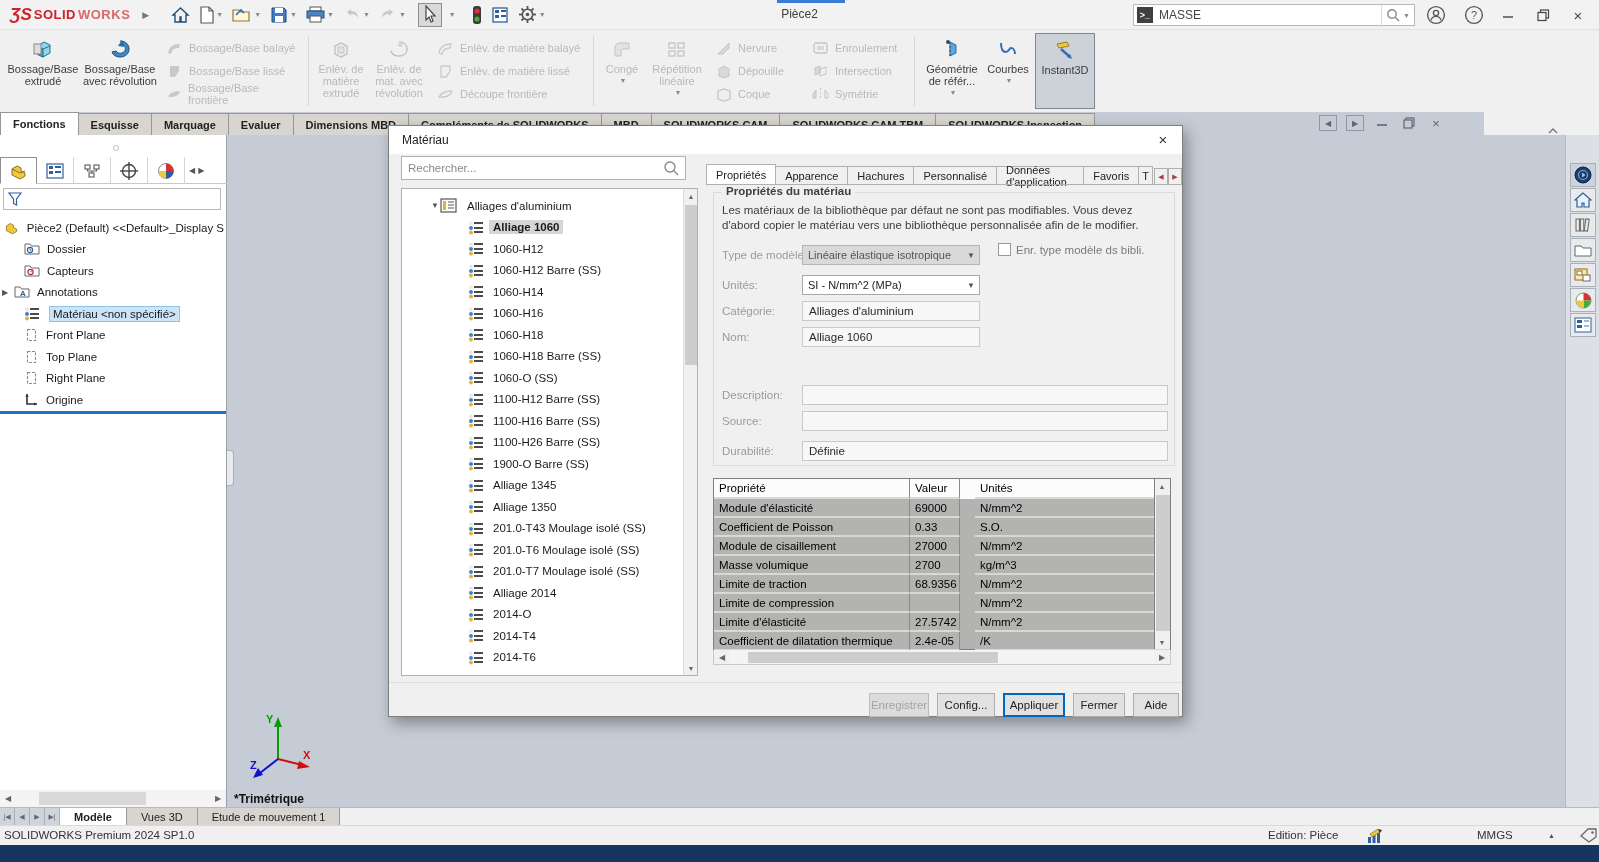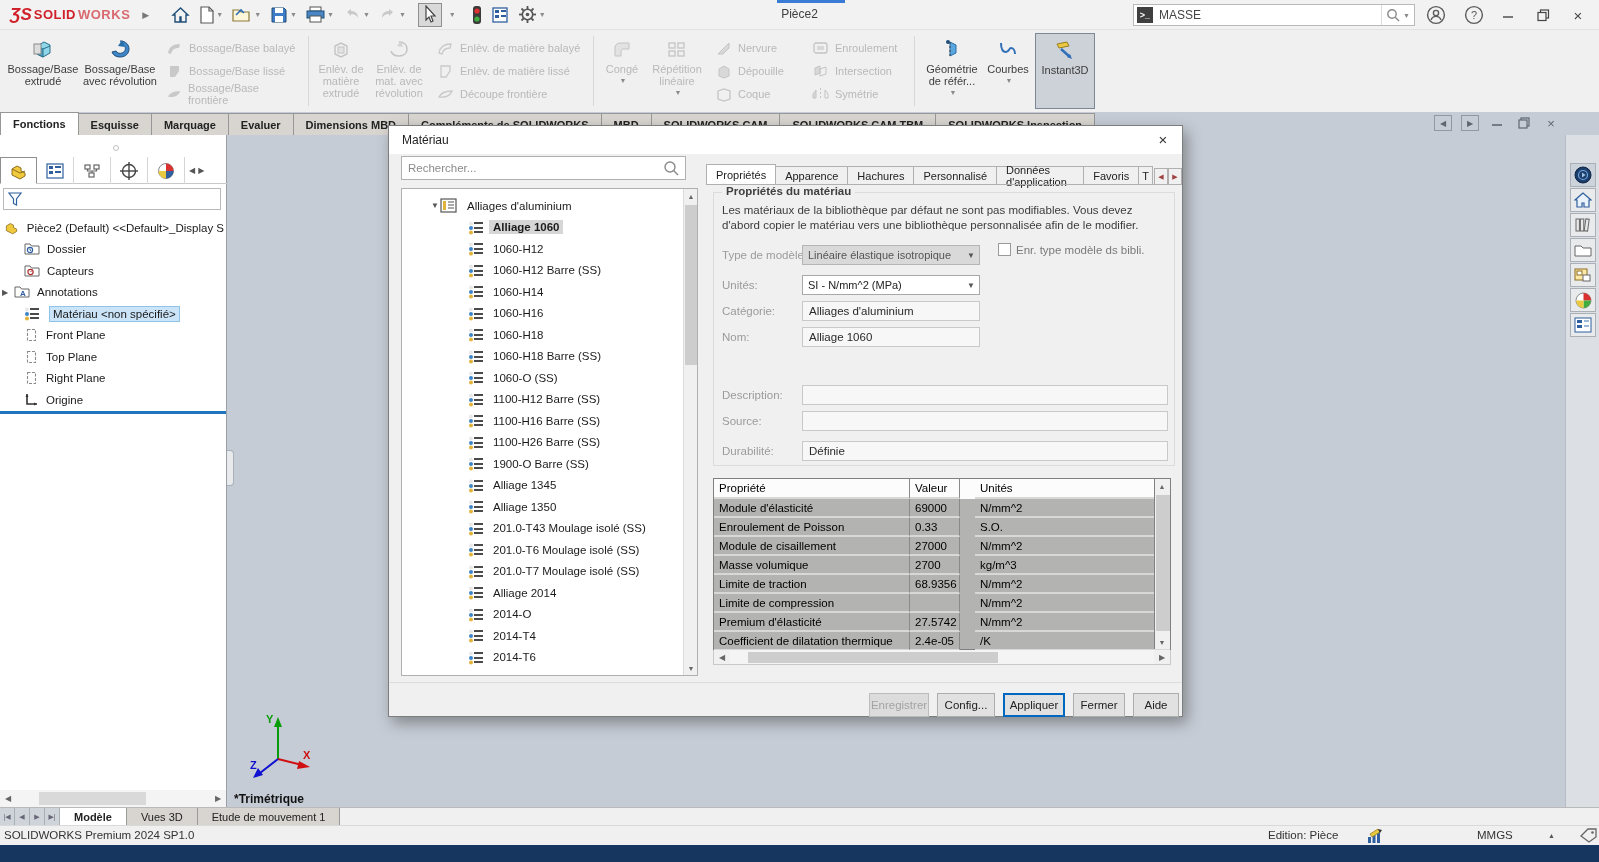--- a/index.html
+++ b/index.html
@@ -39,21 +39,21 @@
          line-height:12px; color:#3c3c3c; padding-top:5px; }
   .rlg .ric { height:26px; display:flex; align-items:center; justify-content:center; }
   .rlg.dis { color:#b9b9b9; }
   .rstack { display:flex; flex-direction:column; justify-content:center; gap:3px; padding:0 6px; }
   .rsi { display:flex; align-items:center; gap:6px; font-size:11px; color:#b9b9b9; height:20px; }
   .vsep { width:1px; background:#d8d8d8; margin:4px 6px; }
   .instant { background:#ccd2d8; border:1px solid #7b8794; margin:1px 2px; padding:4px 6px 0 6px; }
   .rib-collapse { position:absolute; right:40px; top:95px; }
 
   
-  .tabrow { position:absolute; left:0; top:112px; width:1599px; height:23px; background:#c6ccd5; }
+  .tabrow { position:absolute; left:0; top:112px; width:1484px; height:23px; background:#c6ccd5; }
   .rtabs { display:flex; height:23px; align-items:flex-end; }
   .rtab { height:22px; display:flex; align-items:center; padding:0 12px; background:#d8d5d0;
           border:1px solid #979797; border-bottom:none; font-size:11px; color:#222; margin-right:-1px;font-weight:bold; }
   .rtab.active { background:#fff; font-weight:bold; height:23px; }
   .docwin-ctrl { position:absolute; right:39px; top:3px; display:flex; gap:9px; align-items:center; }
   .dwbtn { width:18px; height:16px; border:1px solid #8f99a5; display:flex; align-items:center; justify-content:center;
            color:#5d6773; font-size:8px; background:transparent; }
   .dwplain { width:18px; height:16px; display:flex; align-items:center; justify-content:center; color:#5d6773; }
 
   
@@ -989,21 +989,21 @@
         <span class="c1">Propriété</span>
         <span class="c2">Valeur</span>
         <span class="c3">Unités</span>
       </div>
       <div class="prow">
         <span class="c1">Module d'élasticité</span>
           <span class="c2">69000</span>
           <span class="c3">N/mm^2</span>
       </div>
       <div class="prow">
-        <span class="c1">Enroulement de Poisson</span>
+        <span class="c1">Coefficient de Poisson</span>
           <span class="c2">0.33</span>
           <span class="c3">S.O.</span>
       </div>
       <div class="prow">
         <span class="c1">Module de cisaillement</span>
           <span class="c2">27000</span>
           <span class="c3">N/mm^2</span>
       </div>
       <div class="prow">
         <span class="c1">Masse volumique</span>
@@ -1014,21 +1014,21 @@
         <span class="c1">Limite de traction</span>
           <span class="c2">68.9356</span>
           <span class="c3">N/mm^2</span>
       </div>
       <div class="prow">
         <span class="c1">Limite de compression</span>
           <span class="c2"></span>
           <span class="c3">N/mm^2</span>
       </div>
       <div class="prow">
-        <span class="c1">Premium d'élasticité</span>
+        <span class="c1">Limite d'élasticité</span>
           <span class="c2">27.5742</span>
           <span class="c3">N/mm^2</span>
       </div>
       <div class="prow">
         <span class="c1">Coefficient de dilatation thermique</span>
           <span class="c2">2.4e-05</span>
           <span class="c3">/K</span>
       </div>
       <div class="pt-vscroll">
         <span class="vs-up">▲</span>

